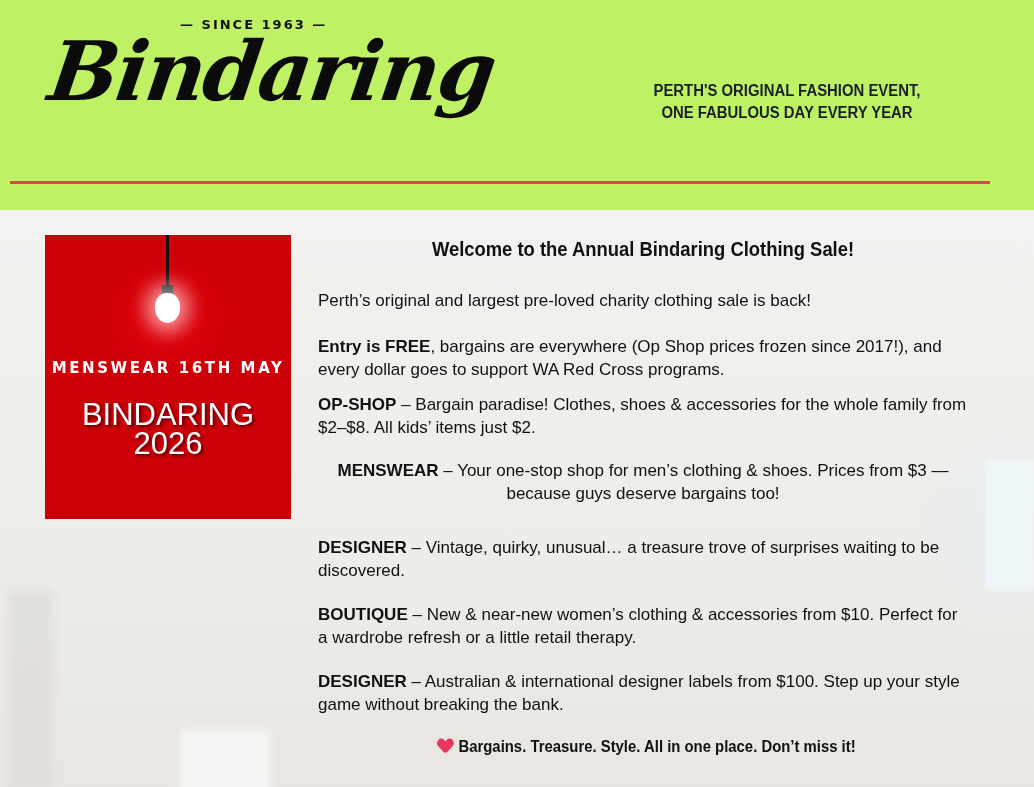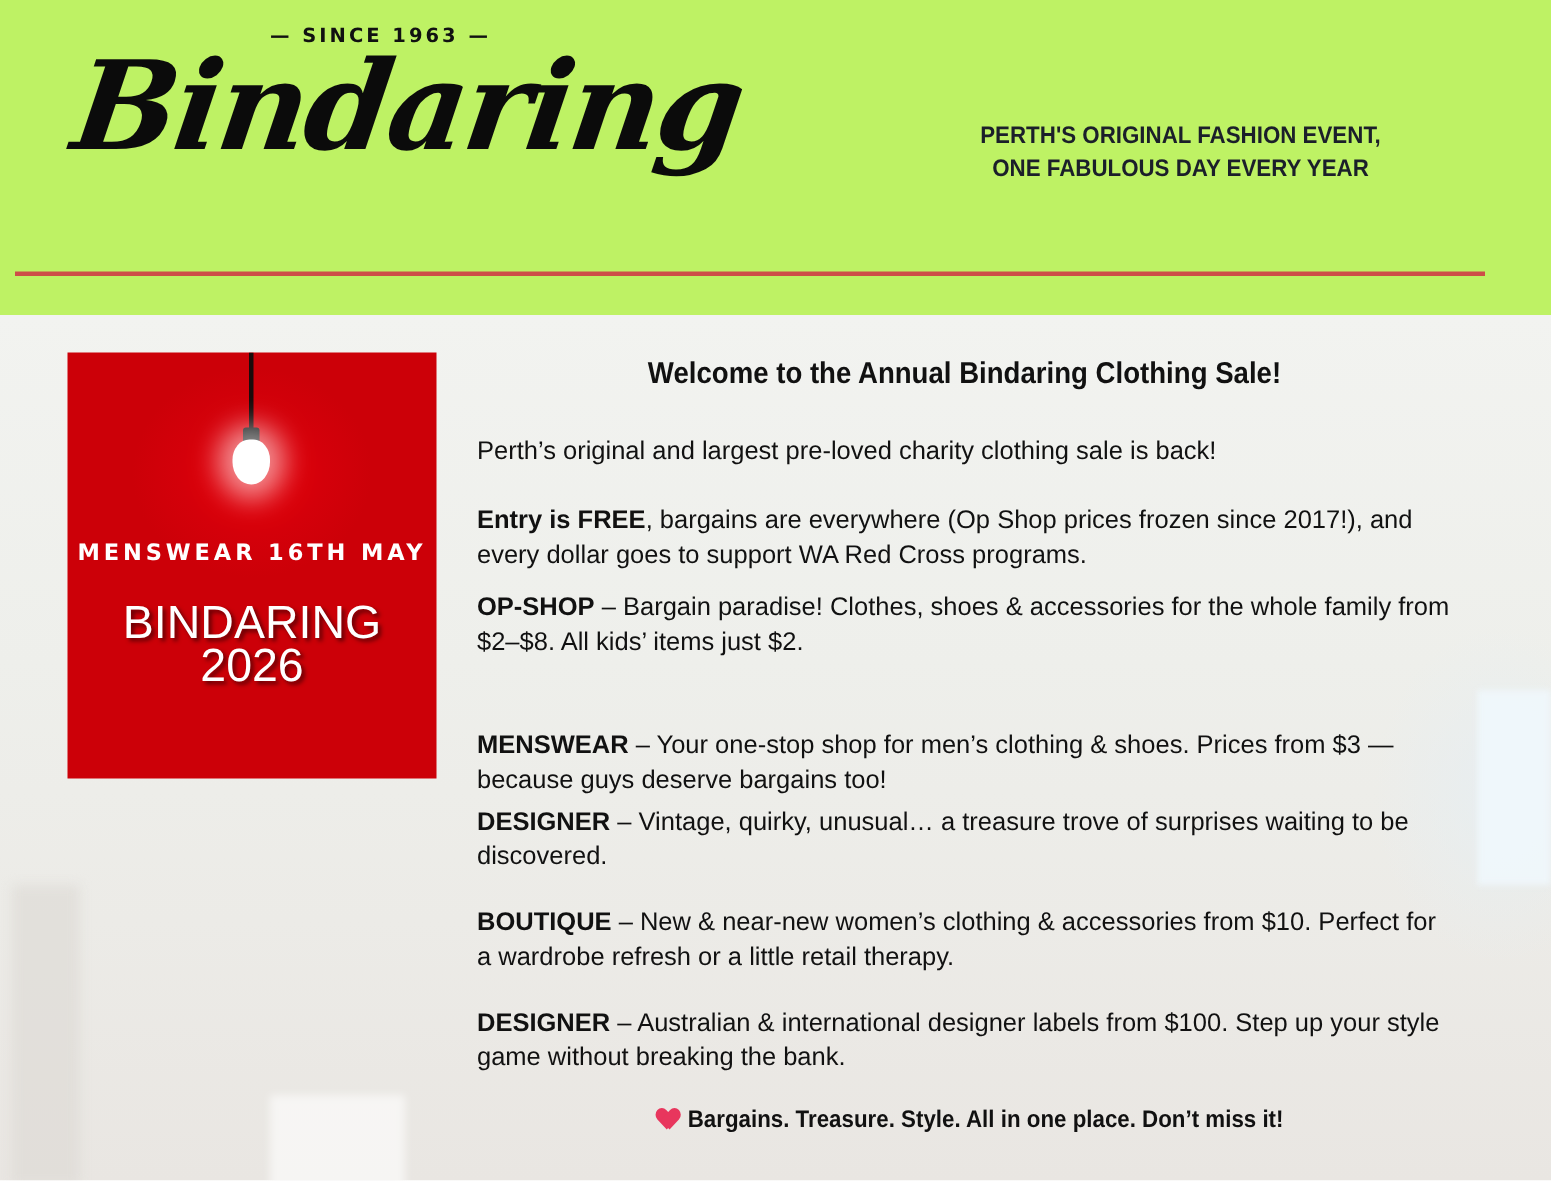--- a/index.html
+++ b/index.html
@@ -68,21 +68,21 @@
       <div>BINDARING</div>
       <div>2026</div>
     </div>
   </div>
 
   <div class="content">
     <div class="welcome">Welcome to the Annual Bindaring Clothing Sale!</div>
     <p class="para" style="top:80px;">Perth’s original and largest pre-loved charity clothing sale is back!</p>
     <p class="para" style="top:126px;"><b>Entry is FREE</b><span>, bargains are everywhere (Op Shop prices frozen since 2017!), and every dollar goes to support WA Red Cross programs.</span></p>
     <p class="para" style="top:184px;"><b>OP-SHOP</b><span> – Bargain paradise! Clothes, shoes &amp; accessories for the whole family from $2–$8. All kids’ items just $2.</span></p>
-    <p class="para" style="top:276px;"><b>MENSWEAR</b><span> – Your one-stop shop for men’s clothing &amp; shoes. Prices from $3 — because guys deserve bargains too!</span></p>
+    <p class="para" style="top:250px;text-align:center;"><b>MENSWEAR</b><span> – Your one-stop shop for men’s clothing &amp; shoes. Prices from $3 — because guys deserve bargains too!</span></p>
     <p class="para" style="top:327px;"><b>DESIGNER</b><span> – Vintage, quirky, unusual… a treasure trove of surprises waiting to be discovered.</span></p>
     <p class="para" style="top:394px;"><b>BOUTIQUE</b><span> – New &amp; near-new women’s clothing &amp; accessories from $10. Perfect for a wardrobe refresh or a little retail therapy.</span></p>
     <p class="para" style="top:461px;"><b>DESIGNER</b><span> – Australian &amp; international designer labels from $100. Step up your style game without breaking the bank.</span></p>
     <div class="closing">
       <span class="heart"></span>
       <span>Bargains. Treasure. Style. All in one place. Don’t miss it!</span>
     </div>
   </div>
 </div>
 

